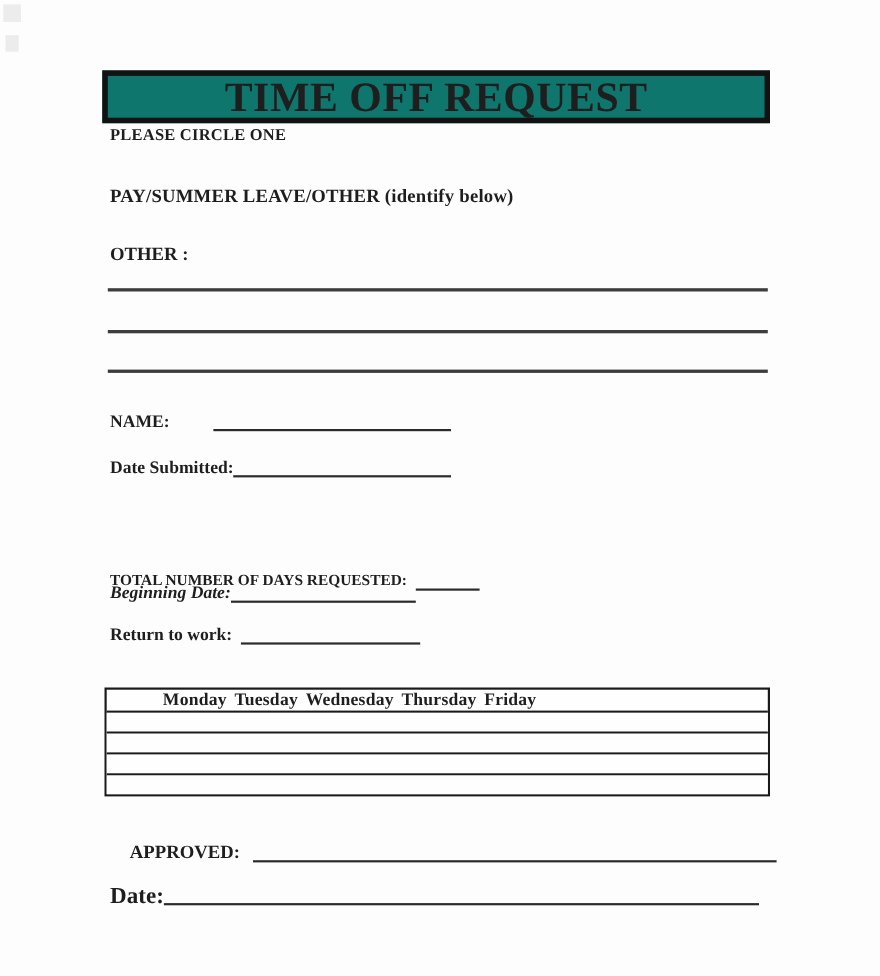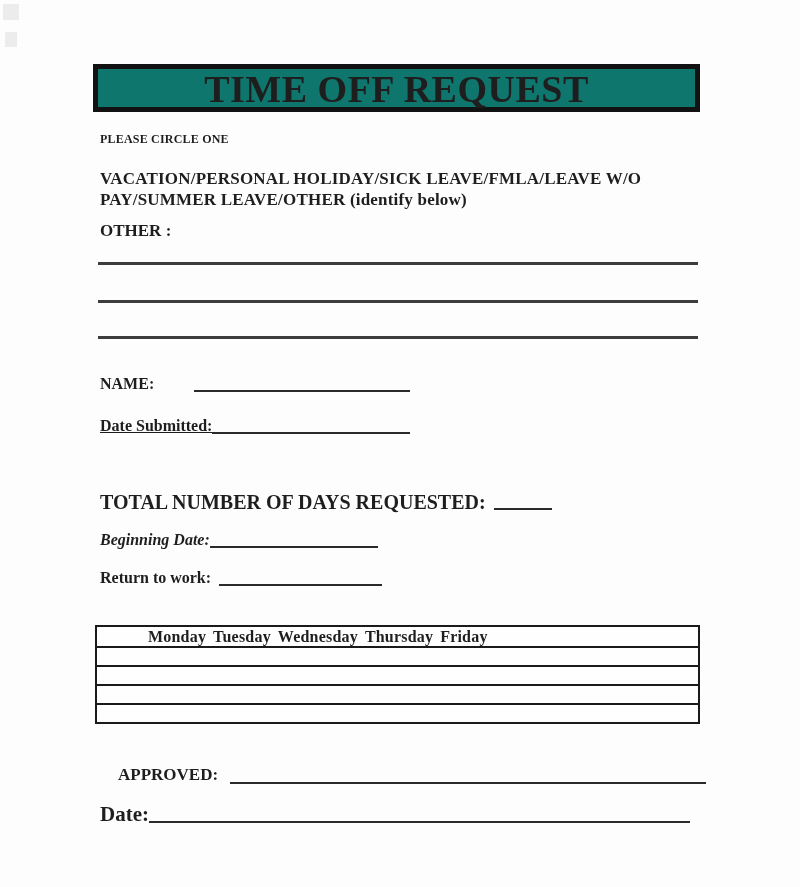--- a/index.html
+++ b/index.html
@@ -26,21 +26,21 @@
     border:5px solid #121212;
     box-sizing:border-box;
     background:#0f766e;
     display:flex;align-items:center;justify-content:center;
   }
   .title-text{
     font-size:38px;line-height:1;letter-spacing:.5px;
     white-space:nowrap;transform:translateY(1px);
   }
 
-  .circle-one{left:100px;top:130px;font-size:12px;line-height:18px;letter-spacing:.2px;}
+  .circle-one{left:100px;top:114px;font-size:15px;line-height:18px;letter-spacing:.2px;}
 
   .leave-types{left:100px;top:168px;width:580px;font-size:17px;line-height:21px;letter-spacing:.2px;}
 
   .other-label{left:100px;top:222px;font-size:17px;line-height:18px;}
 
   .rule{position:absolute;left:98px;width:600px;height:0;border-top:3px solid #3d3d3d;}
   .rule.r1{top:262px;}
   .rule.r2{top:300px;}
   .rule.r3{top:336px;}
 
@@ -54,22 +54,22 @@
   .writein{
     flex:1;height:14px;
     border-bottom:2px solid #2b2b2b;
     margin-bottom:2px;
   }
   .writein.short{flex:none;width:58px;margin-left:8px;}
   .writein.gap{margin-left:8px;}
   .writein.gap-lg{margin-left:12px;}
 
   .name-row{left:100px;top:374px;width:310px;gap:40px;}
-  .datesub-row{left:100px;top:416px;width:310px;text-decoration:underline;}
-  .total-row{left:100px;top:492px;font-size:20px;}
+  .datesub-row{left:100px;top:416px;width:310px;}
+  .total-row{left:100px;top:519px;font-size:14px;}
   .begin-row{left:100px;top:530px;width:278px;font-style:italic;}
   .return-row{left:100px;top:568px;width:282px;}
   .approved-row{left:118px;top:764px;width:588px;font-size:17px;line-height:22px;}
   .datefinal-row{left:100px;top:803px;width:590px;font-size:21px;line-height:22px;}
 
   
   .week-table{
     left:95px;top:625px;width:605px;
     border:2px solid #1a1a1a;
     box-sizing:border-box;
@@ -91,21 +91,20 @@
 <div class="artifact a1"></div>
 <div class="artifact a2"></div>
 
 <div class="abs title-box">
   <span class="title-text">TIME OFF REQUEST</span>
 </div>
 
 <div class="abs circle-one">PLEASE CIRCLE ONE</div>
 
 <div class="abs leave-types">
-  <div>VACATION/PERSONAL HOLIDAY/SICK LEAVE/FMLA/LEAVE W/O</div>
   <div>PAY/SUMMER LEAVE/OTHER (identify below)</div>
 </div>
 
 <div class="abs other-label">OTHER :</div>
 <div class="rule r1"></div>
 <div class="rule r2"></div>
 <div class="rule r3"></div>
 
 <div class="frow name-row">
   <span class="lbl">NAME:</span>

